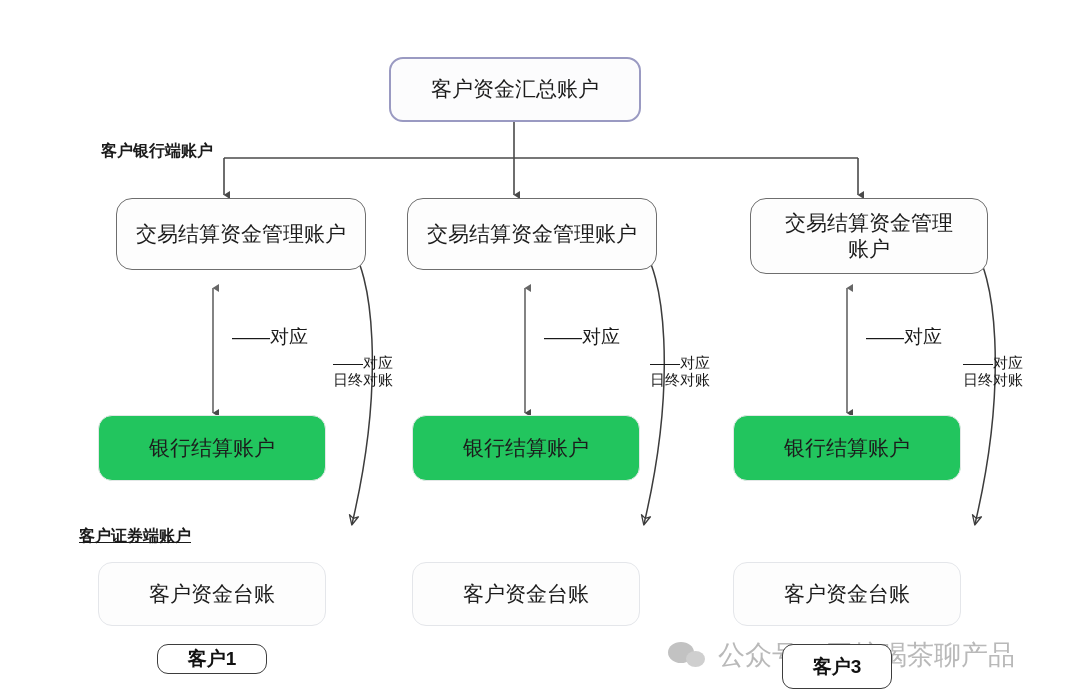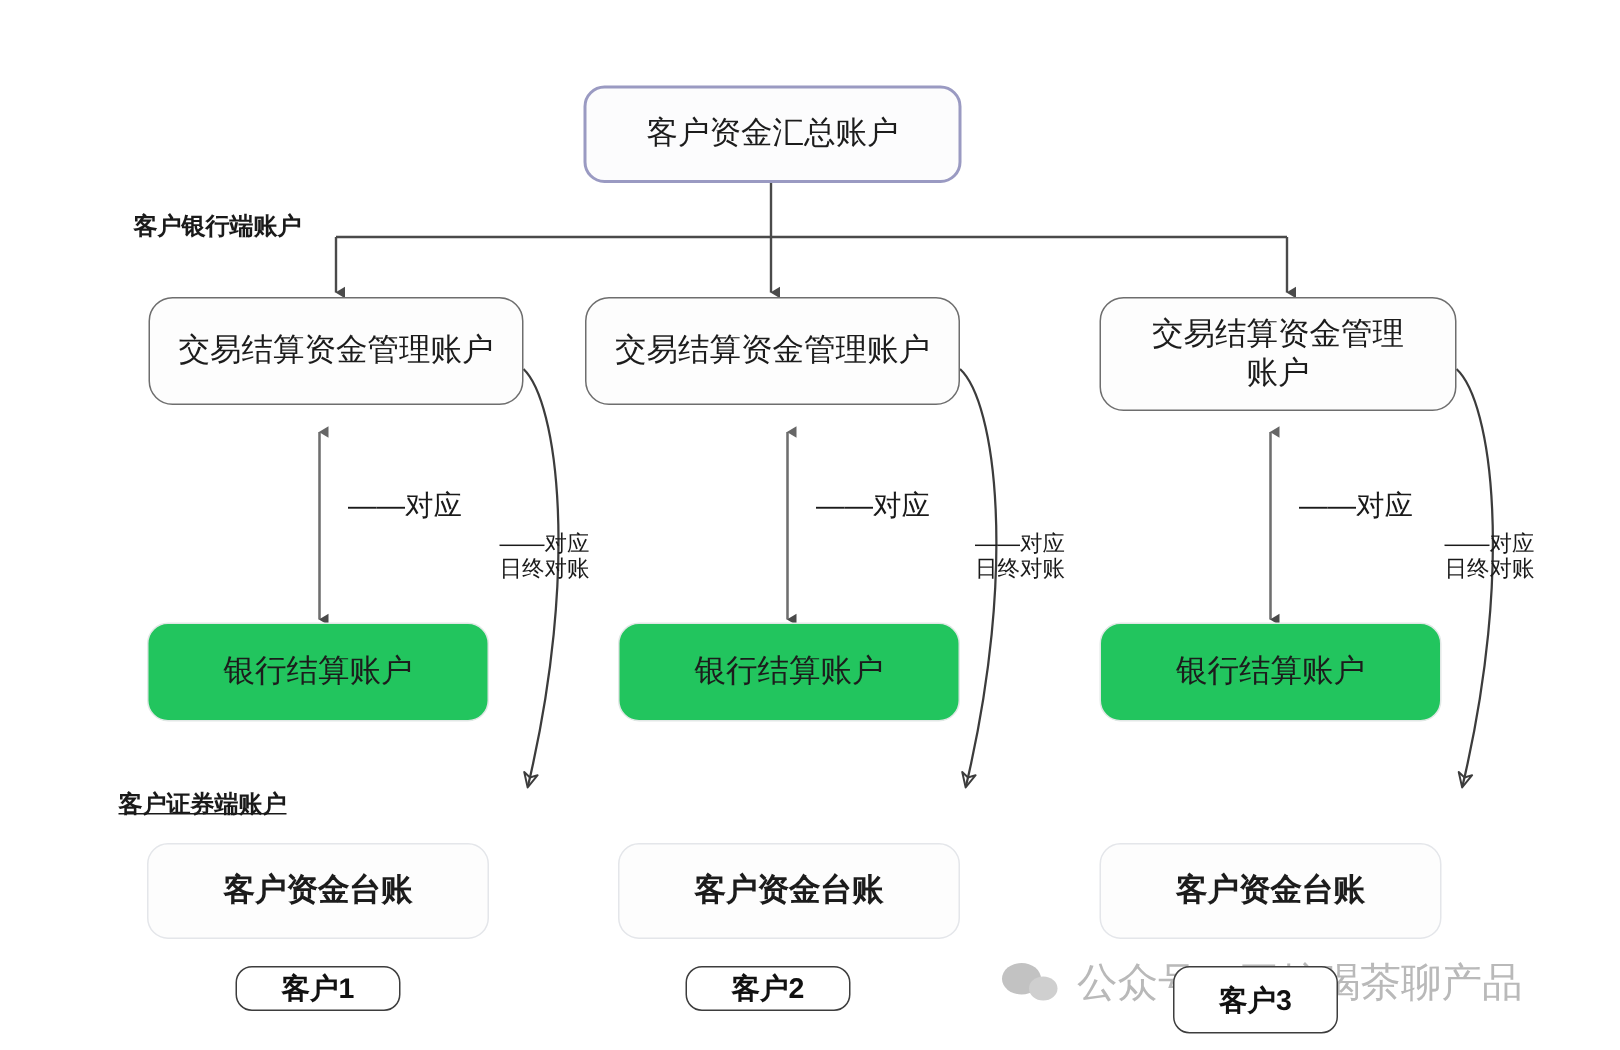--- a/index.html
+++ b/index.html
@@ -38,32 +38,33 @@
     border: 2px solid #9a9ac2;
     border-radius: 14px;
     font-size: 21px;
     background: #fcfcfd;
   }
   .node-mid {
     border: 1.5px solid #6e6e6e;
     border-radius: 16px;
     font-size: 21px;
     background: #fdfdfd;
+    margin-left: 17px;
   }
   .node-bank {
     border: 1.5px solid #e2e8e6;
     border-radius: 14px;
     font-size: 21px;
     background: #22c55e;
   }
   .node-ledger {
     border: 1.5px solid #e4e6ea;
     border-radius: 14px;
     font-size: 21px;
-    font-weight: bold;
+    font-weight: normal;
     background: #fdfdfd;
   }
   .chip {
     position: absolute;
     box-sizing: border-box;
     display: flex;
     align-items: center;
     justify-content: center;
     border: 1.5px solid #3d3d3d;
     border-radius: 11px;
@@ -160,21 +161,21 @@
   </svg>
 
   <div class="watermark" style="left:668px; top:637px;">
     <span class="wechat-glyph">
       <span class="b1"></span>
         <span class="b2"></span>
     </span>
     <span>公众号：围炉喝茶聊产品</span>
   </div>
 
-  <div class="section-label" style="left:89px; top:141px;">客户银行端账户</div>
+  <div class="section-label" style="left:101px; top:141px;">客户银行端账户</div>
   <div class="section-label" style="left:79px; top:526px;text-decoration:underline;">客户证券端账户</div>
 
   <div class="node node-top" style="left:389px; top:57px; width:252px; height:65px;justify-content:center;">
     <span>客户资金汇总账户</span>
   </div>
 
   <div class="node node-mid" style="left:99px; top:198px; width:250px; height:72px;">
     <span>交易结算资金管理账户</span>
   </div>
   <div class="node node-mid" style="left:390px; top:198px; width:250px; height:72px;">
@@ -217,20 +218,17 @@
   <div class="node node-ledger" style="left:412px; top:562px; width:228px; height:64px;">
     <span>客户资金台账</span>
   </div>
   <div class="node node-ledger" style="left:733px; top:562px; width:228px; height:64px;">
     <span>客户资金台账</span>
   </div>
 
   <div class="chip" style="left:157px; top:644px; width:110px; height:30px;">
     <span>客户1</span>
   </div>
-  <div class="chip" style="left:457px; top:644px; width:110px; height:30px;">
-    <span>客户2</span>
-  </div>
   <div class="chip" style="left:782px; top:644px; width:110px; height:45px;">
     <span>客户3</span>
   </div>
 
 </div>
 
 </body></html>

